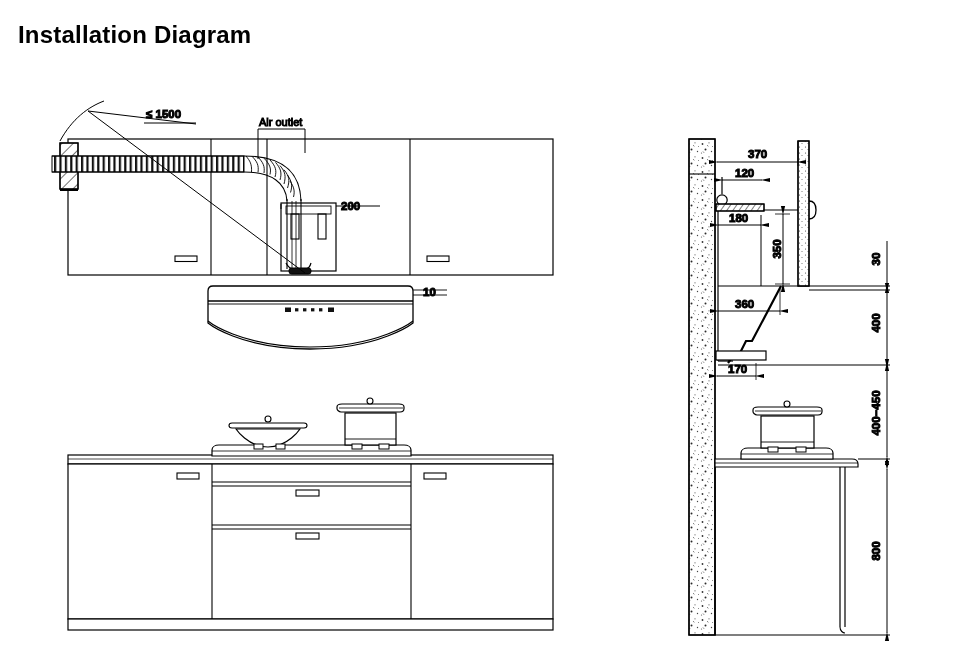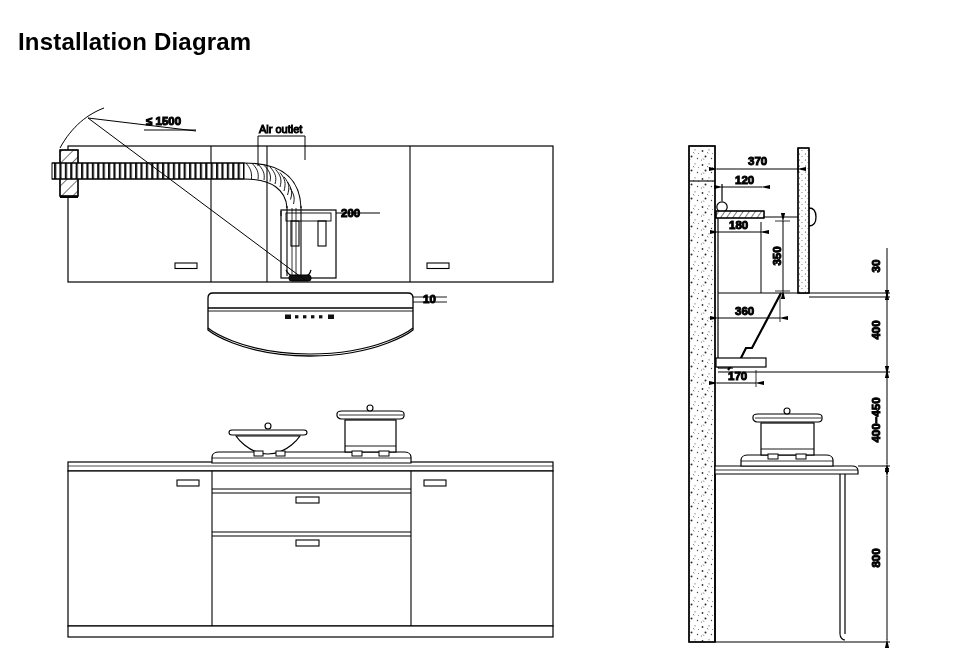--- a/index.html
+++ b/index.html
@@ -1,18 +1,18 @@
 <!DOCTYPE html>
 <html><head>
 <meta charset="utf-8">
 <style>
   html,body{margin:0;padding:0;background:#ffffff;}
   body{width:953px;height:656px;overflow:hidden;font-family:"Liberation Sans",sans-serif;}
   #page-title{position:absolute;left:18px;top:20px;font-size:24px;font-weight:bold;color:#000;letter-spacing:.2px;}
-  #canvas-wrap{position:absolute;left:0;top:8px;width:953px;height:480px;}
+  #canvas-wrap{position:absolute;left:0;top:1px;width:953px;height:480px;}
   svg{display:block;}
   .dimtxt-b{font-family:"Liberation Sans",sans-serif;font-size:11.5px;font-weight:bold;fill:#000;}
   .lbl{font-family:"Liberation Sans",sans-serif;font-size:11px;fill:#000;}
 </style>
 </head>
 <body>
 
 <div id="canvas-wrap">
 
   <div id="page-title">Installation Diagram</div>

